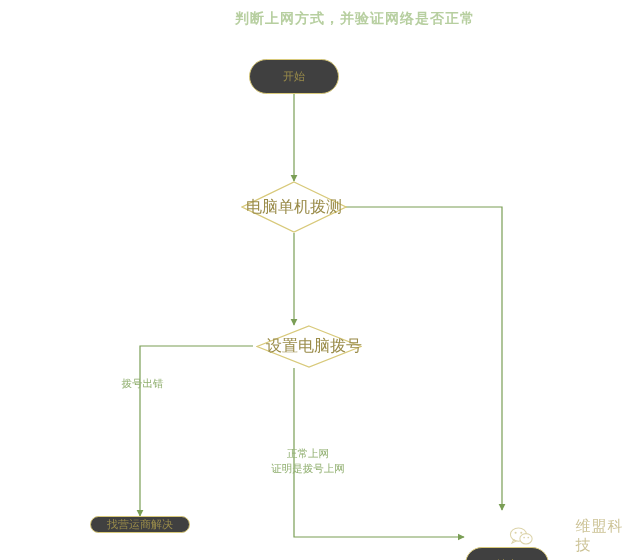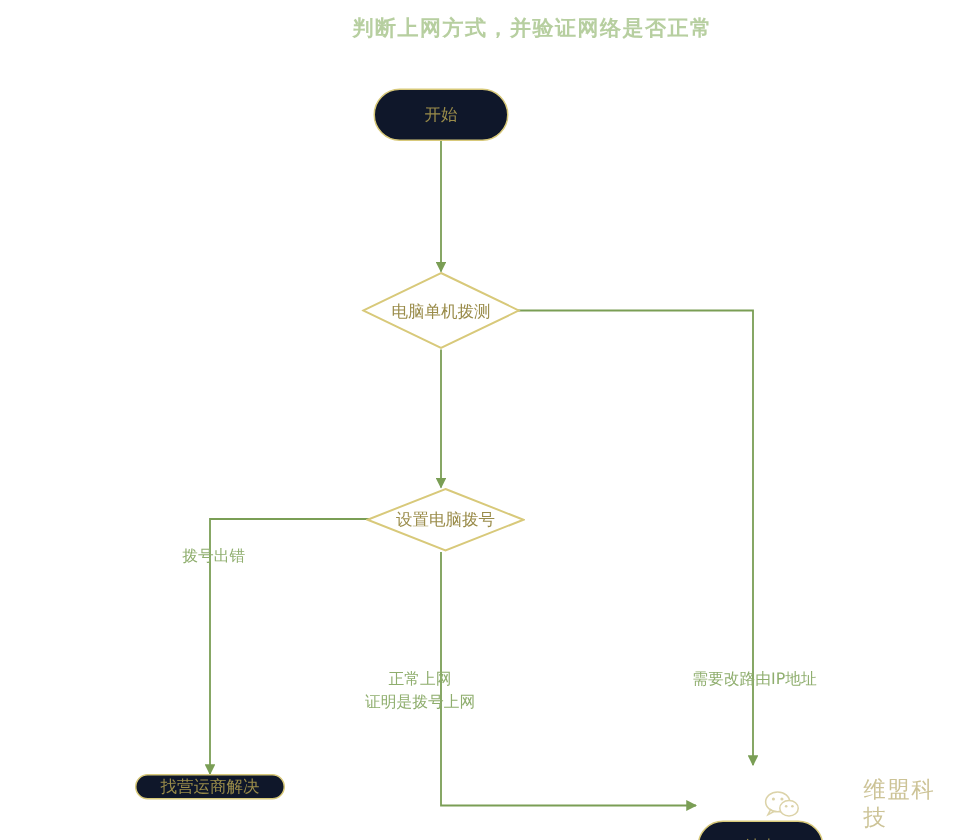--- a/index.html
+++ b/index.html
@@ -47,37 +47,37 @@
     align-items: center;
     justify-content: center;
     box-sizing: border-box;
     color: #9a8c4a;
     font-size: 11px;
     white-space: nowrap;
   }
   .node.terminal {
     border: 1.4px solid #d8c97a;
     border-radius: 22px;
-    background: #0f172a;
+    background: #404040;
   }
   .node.decision {
     background: transparent;
   }
   .diamond-shape {
     position: absolute;
     left: 0;
     top: 0;
     width: 100%;
     height: 100%;
   }
   .diamond-label {
     position: relative;
     z-index: 2;
     color: #9a8c4a;
-    font-size: 11px;
+    font-size: 16px;
   }
   .edge-label {
     position: absolute;
     color: #8fae6e;
     font-size: 10.5px;
     line-height: 15px;
     text-align: center;
     white-space: nowrap;
   }
   .watermark {
@@ -123,47 +123,46 @@
     <span>开始</span>
   </div>
 
   <div class="node decision" style="left:241px; top:181px; width:106px; height:52px;">
     <svg class="diamond-shape" viewBox="0 0 106 52" preserveAspectRatio="none">
       <polygon points="53,1 105,26 53,51 1,26" fill="#ffffff" stroke="#d8c97a" stroke-width="1.3"></polygon>
     </svg>
     <span class="diamond-label">电脑单机拨测</span>
   </div>
 
-  <div class="node decision" style="left:244px; top:325px; width:106px; height:43px;">
+  <div class="node decision" style="left:256px; top:325px; width:106px; height:43px;justify-content:flex-end;">
     <svg class="diamond-shape" viewBox="0 0 106 43" preserveAspectRatio="none">
       <polygon points="53,1 105,21.5 53,42 1,21.5" fill="#ffffff" stroke="#d8c97a" stroke-width="1.3"></polygon>
     </svg>
     <span class="diamond-label">设置电脑拨号</span>
   </div>
 
   <div class="node terminal" style="left:90px; top:516px; width:100px; height:17px;">
     <span>找营运商解决</span>
   </div>
 
   <div class="node terminal" style="left:465px; top:519px; width:84px; height:34px;margin-top:28px;">
     <span>结束</span>
   </div>
 
 
-  <div class="edge-label" style="left:100px; top:364px; width:85px;text-align:center;">
+  <div class="edge-label" style="left:100px; top:376px; width:85px;text-align:center;">
     <span>拨号出错</span>
   </div>
 
-  <div class="edge-label" style="left:218px; top:446px; width:124px;">
+  <div class="edge-label" style="left:246px; top:446px; width:124px;">
     <div>正常上网</div>
     <div>证明是拨号上网</div>
   </div>
 
   <div class="edge-label" style="left:441px; top:446px; width:124px;">
-    <div>需要改路由IP地址</div>
   </div>
 
   <div class="watermark" style="left:509px; top:517px;">
     <svg width="26" height="22" viewBox="0 0 26 22">
       <ellipse cx="10" cy="9.5" rx="8.5" ry="7" fill="none" stroke="#cfc389" stroke-width="1.1"></ellipse>
       <path d="M 5 15 L 3.2 18.5 L 7.2 16.4 Z" fill="none" stroke="#cfc389" stroke-width="1.1"></path>
       <circle cx="7" cy="7.5" r="1.1" fill="#cfc389"></circle>
       <circle cx="13" cy="7.5" r="1.1" fill="#cfc389"></circle>
       <ellipse cx="18" cy="14" rx="6.5" ry="5.5" fill="#ffffff" stroke="#cfc389" stroke-width="1.1"></ellipse>
       <circle cx="16" cy="12.6" r="0.9" fill="#cfc389"></circle>

